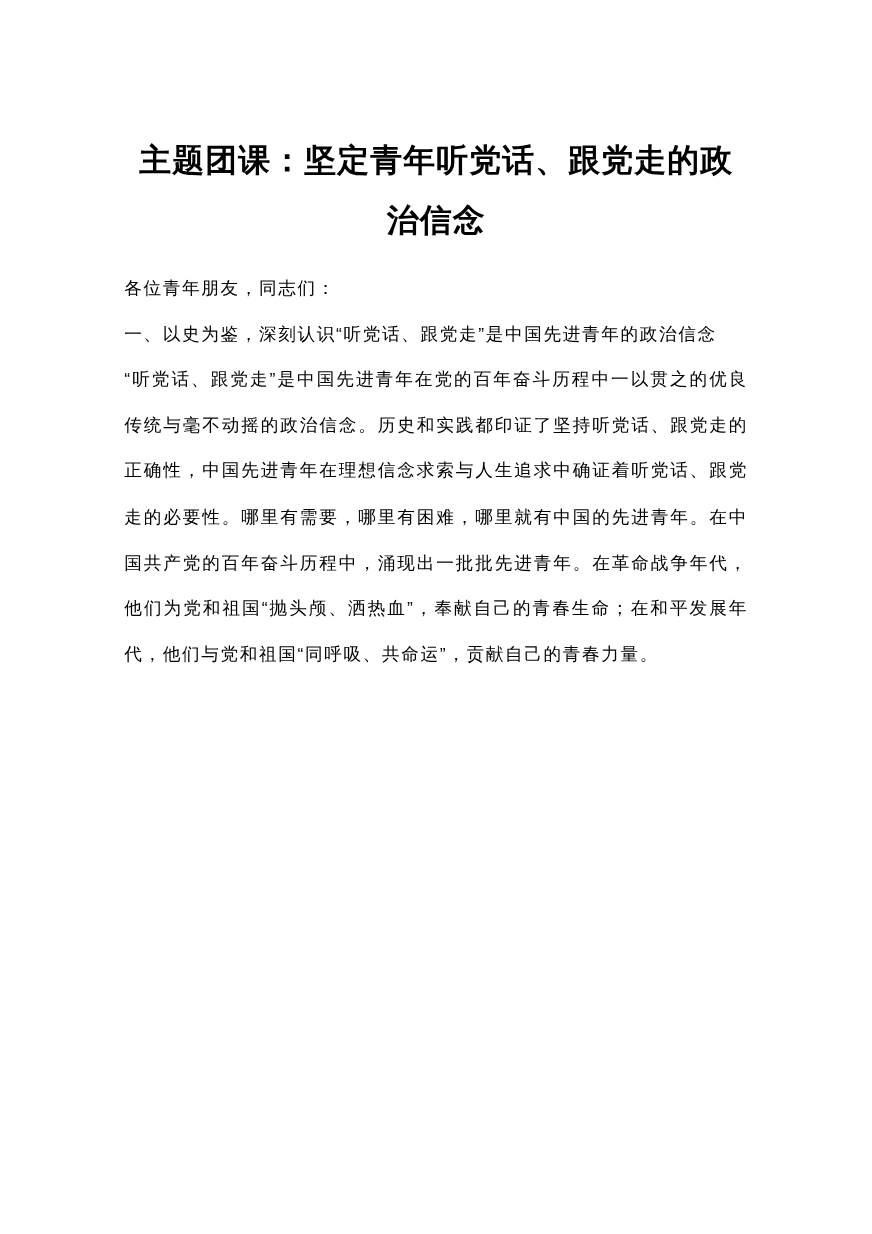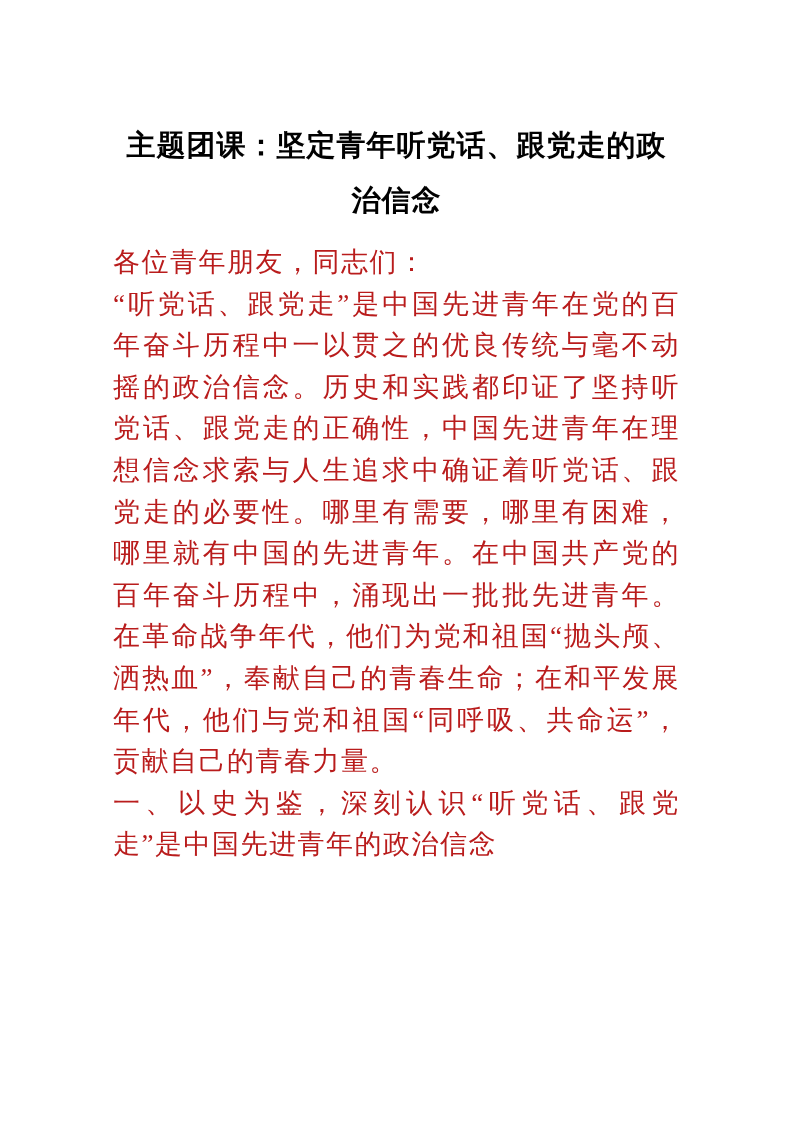--- a/index.html
+++ b/index.html
@@ -25,32 +25,32 @@
     text-align: center;
     color: #000000;
     letter-spacing: 1px;
     font-family: "DejaVu Serif", "Liberation Serif", serif;
   }
   .doc-body {
     color: #3d3d3d;
   }
   .para {
     margin: 0;
-    font-size: 27px;
+    font-size: 16px;
     line-height: 41.6px;
     text-align: justify;
     text-justify: inter-character;
     letter-spacing: 1.5px;
-    color: #b91c1c;
-    font-family: Liberation Serif, serif;
+    color: #000000;
+    font-family: Liberation Sans, sans-serif;
   }
 </style>
 </head>
 <body>
 
 <div class="page">
   <h1 class="doc-title">主题团课：坚定青年听党话、跟党走的政治信念</h1>
   <div class="doc-body">
     <p class="para">各位青年朋友，同志们：</p>
+    <p class="para">一、以史为鉴，深刻认识“听党话、跟党走”是中国先进青年的政治信念</p>
     <p class="para">“听党话、跟党走”是中国先进青年在党的百年奋斗历程中一以贯之的优良传统与毫不动摇的政治信念。历史和实践都印证了坚持听党话、跟党走的正确性，中国先进青年在理想信念求索与人生追求中确证着听党话、跟党走的必要性。哪里有需要，哪里有困难，哪里就有中国的先进青年。在中国共产党的百年奋斗历程中，涌现出一批批先进青年。在革命战争年代，他们为党和祖国“抛头颅、洒热血”，奉献自己的青春生命；在和平发展年代，他们与党和祖国“同呼吸、共命运”，贡献自己的青春力量。</p>
-    <p class="para">一、以史为鉴，深刻认识“听党话、跟党走”是中国先进青年的政治信念</p>
   </div>
 </div>
 
 </body></html>

